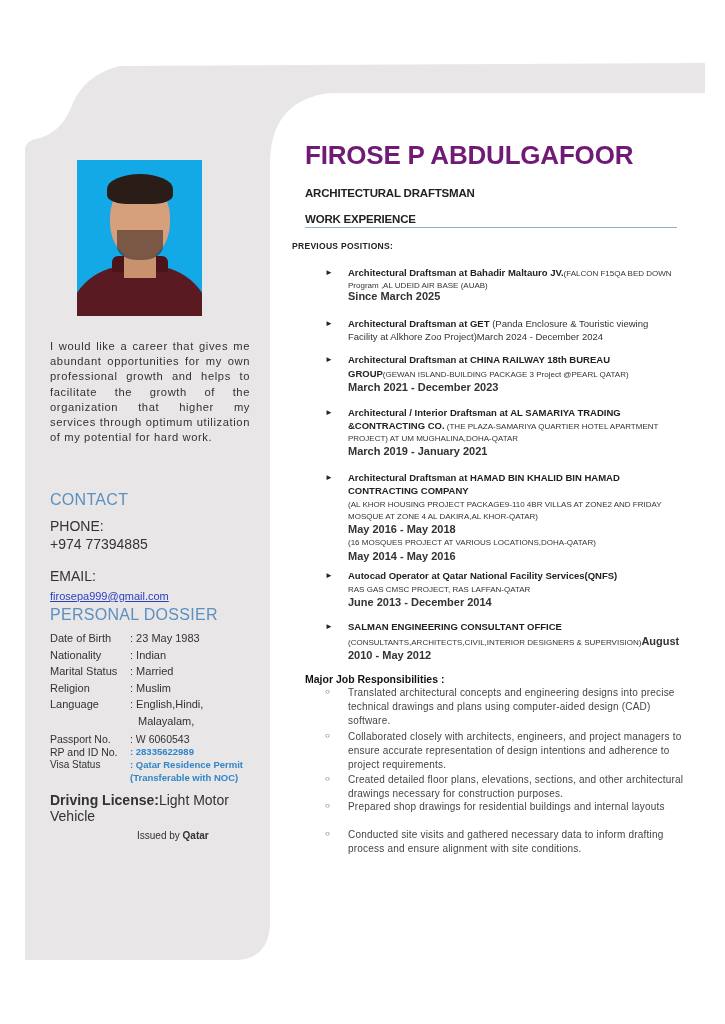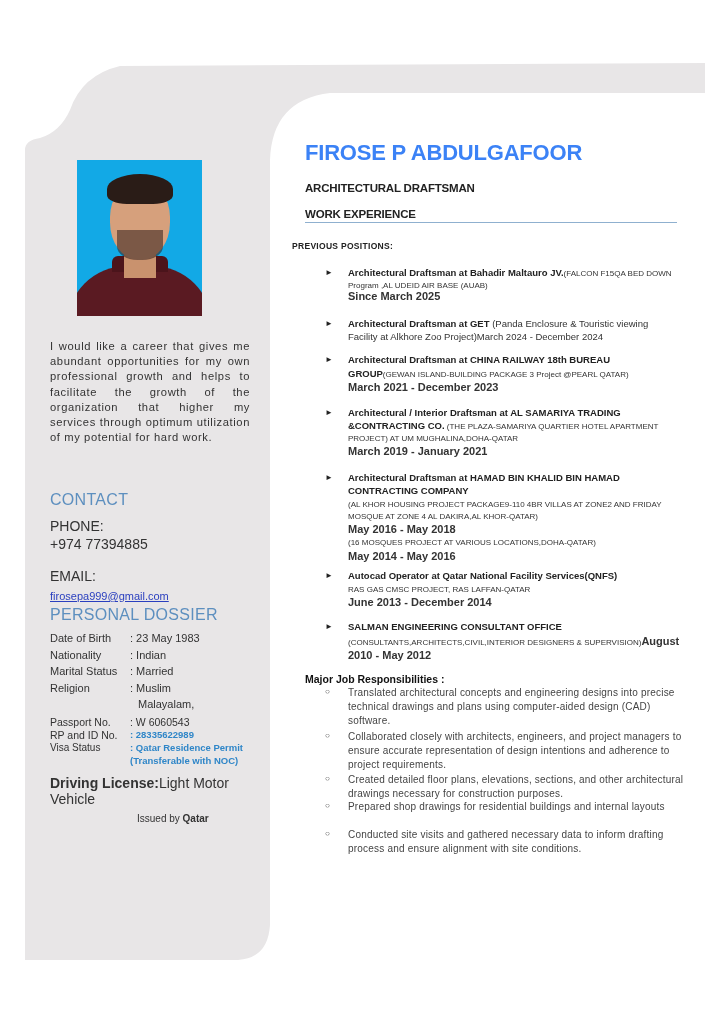--- a/index.html
+++ b/index.html
@@ -18,21 +18,21 @@
   .sec-title { color:#5d8fbf; font-size:16px; font-weight:normal; letter-spacing:0.3px; margin:0; }
   .profile-text { font-size:11.2px; line-height:15.2px; text-align:justify; letter-spacing:0.6px; color:#333; }
   .small { font-size:14px; color:#333; }
   .link { color:#2a3fbf; text-decoration:underline; font-size:11px; }
   .dossier-row { display:flex; font-size:11px; color:#333; }
   .dossier-row .k { width:80px; flex:none; }
   .dossier-row .v { flex:1; }
   .blue { color:#2f86c8; font-weight:bold; font-size:9.5px; }
 
   .right { position:absolute; left:305px; width:372px; }
-  .name { font-size:22px; font-weight:bold; color:#3b82f6; letter-spacing:-0.2px; margin:0; }
+  .name { font-size:26px; font-weight:bold; color:#701a75; letter-spacing:-0.2px; margin:0; }
   .subtitle { font-size:11.5px; font-weight:bold; color:#222; letter-spacing:-0.2px; }
   .we { font-size:11.5px; font-weight:bold; color:#222; letter-spacing:-0.2px; border-bottom:1px solid #8fb0cf; padding-bottom:2px; width:372px; }
   .prev { position:absolute; left:292px; font-size:8.5px; font-weight:bold; color:#222; letter-spacing:0.3px; }
   .job { position:absolute; left:325px; width:355px; }
   .job .arrow { position:absolute; left:0; top:1px; font-size:8px; color:#222; }
   .job .body { margin-left:23px; font-size:8px; color:#333; line-height:11.5px; }
   .job .title { font-weight:bold; font-size:9.5px; color:#222; }
   .job .date { font-size:11px; color:#333;font-weight:bold; }
   .resp-title { position:absolute; left:305px; top:673px; font-size:10.5px; font-weight:bold; color:#111; }
   .resp { position:absolute; left:325px; width:360px; }
@@ -91,20 +91,24 @@
         <span class="v">: Indian</span>
       </div>
     <div class="dossier-row" style="height:16.5px;">
         <span class="k">Marital Status</span>
         <span class="v">: Married</span>
       </div>
     <div class="dossier-row" style="height:16.5px;">
         <span class="k">Religion</span>
         <span class="v">: Muslim</span>
       </div>
+    <div class="dossier-row" style="height:17px;">
+        <span class="k">Language</span>
+        <span class="v">: English,Hindi,</span>
+      </div>
     <div class="dossier-row" style="height:18px;">
         <span class="k"></span>
         <span class="v" style="padding-left:8px;">Malayalam,</span>
       </div>
     <div class="dossier-row" style="height:13px; font-size:10.5px;">
         <span class="k">Passport No.</span>
         <span class="v">: W 6060543</span>
       </div>
     <div class="dossier-row" style="height:13px; font-size:10.5px;">
         <span class="k">RP and ID No.</span>

